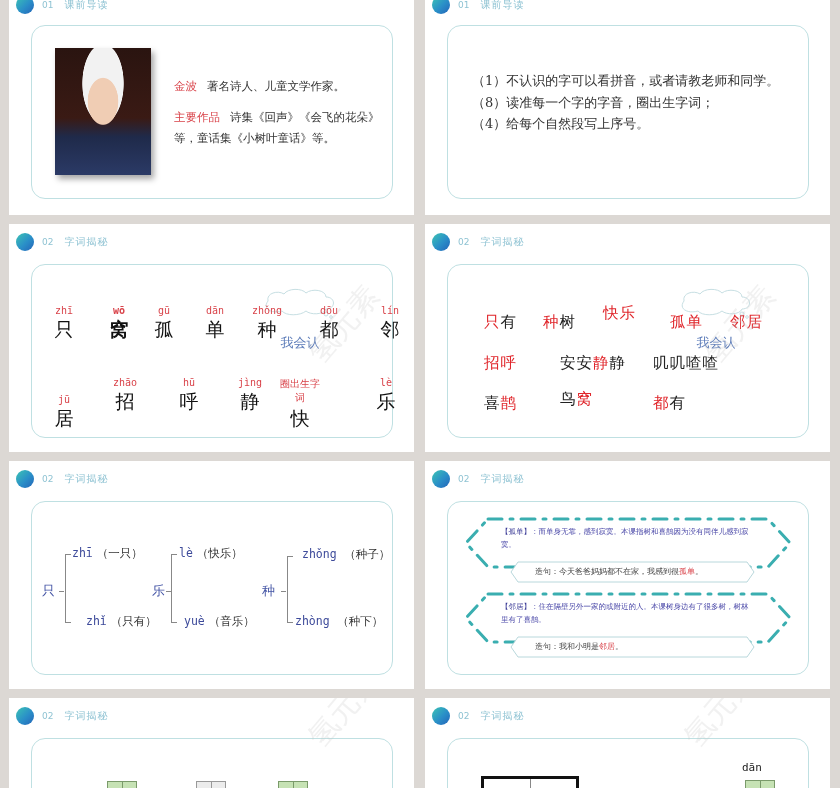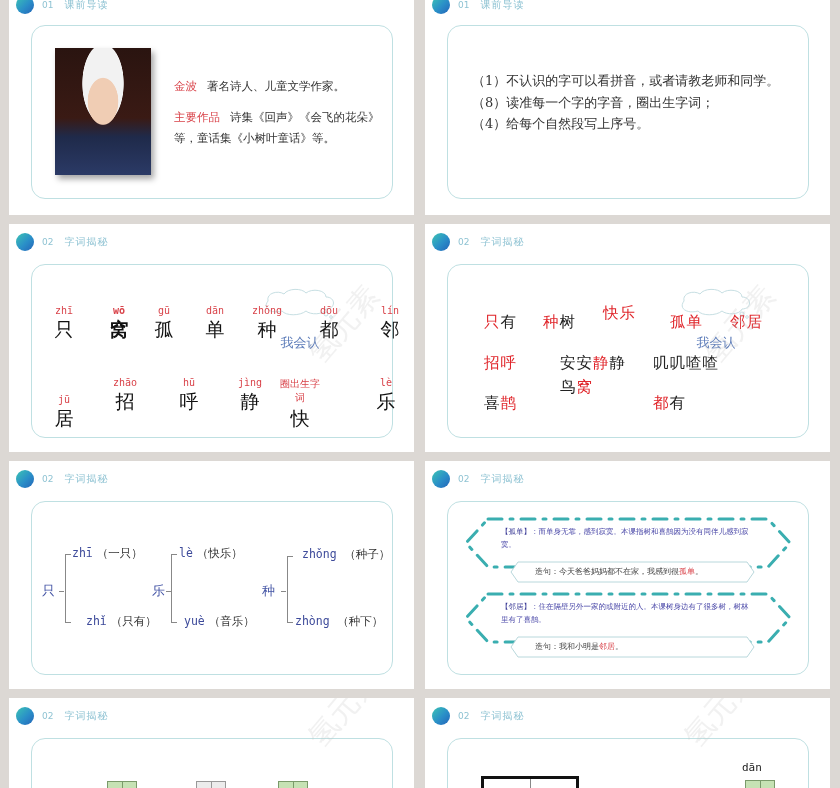--- a/index.html
+++ b/index.html
@@ -211,21 +211,21 @@
     </div>
     <div class="word" style="left:36px; top:47px;"><span class="r">只</span><span>有</span></div>
     <div class="word" style="left:95px; top:47px;"><span class="r">种</span><span>树</span></div>
     <div class="word" style="left:155px; top:38px;"><span class="r">快乐</span><span></span></div>
     <div class="word" style="left:222px; top:47px;"><span class="r">孤单</span><span></span></div>
     <div class="word" style="left:282px; top:47px;"><span class="r">邻居</span><span></span></div>
     <div class="word" style="left:36px; top:88px;"><span class="r">招呼</span><span></span></div>
     <div class="word" style="left:112px; top:88px;"><span>安安</span><span class="r">静</span><span>静</span></div>
     <div class="word" style="left:205px; top:88px;font-family:Liberation Mono, monospace;"><span>叽叽喳喳</span></div>
     <div class="word" style="left:36px; top:128px;font-family:Liberation Serif, serif;"><span>喜</span><span class="r">鹊</span></div>
-    <div class="word" style="left:112px; top:112px;"><span>鸟</span><span class="r">窝</span></div>
+    <div class="word" style="left:112px; top:124px;"><span>鸟</span><span class="r">窝</span></div>
     <div class="word" style="left:205px; top:128px;"><span class="r">都</span><span>有</span></div>
   </div>
   <div class="wm" style="left:270px; top:80px;">氢元素</div>
 </div>
 
 <div class="slide s5">
   <div class="hdr">
     <div class="dot"></div>
     <span class="hdr-num">02</span>
     <span class="hdr-title">字词揭秘</span>

